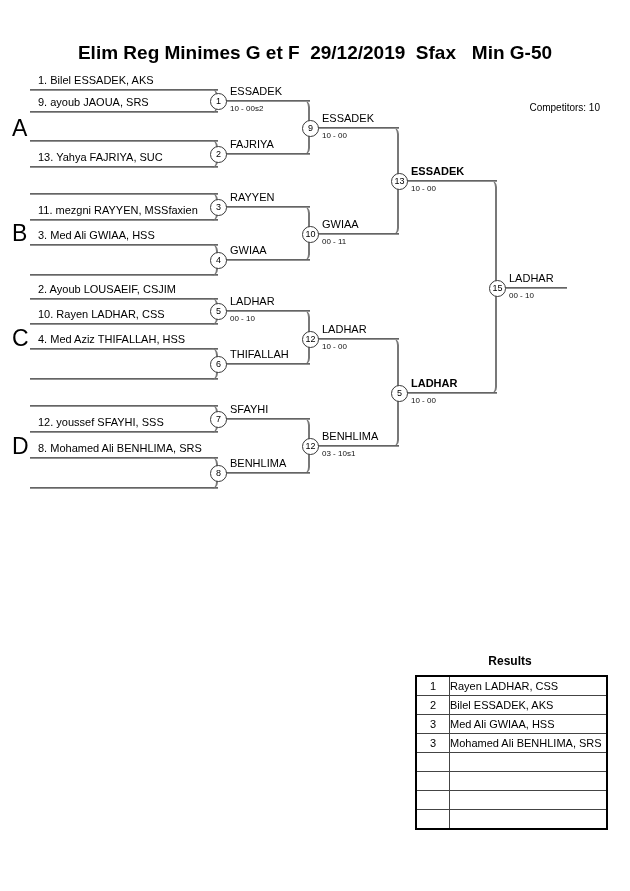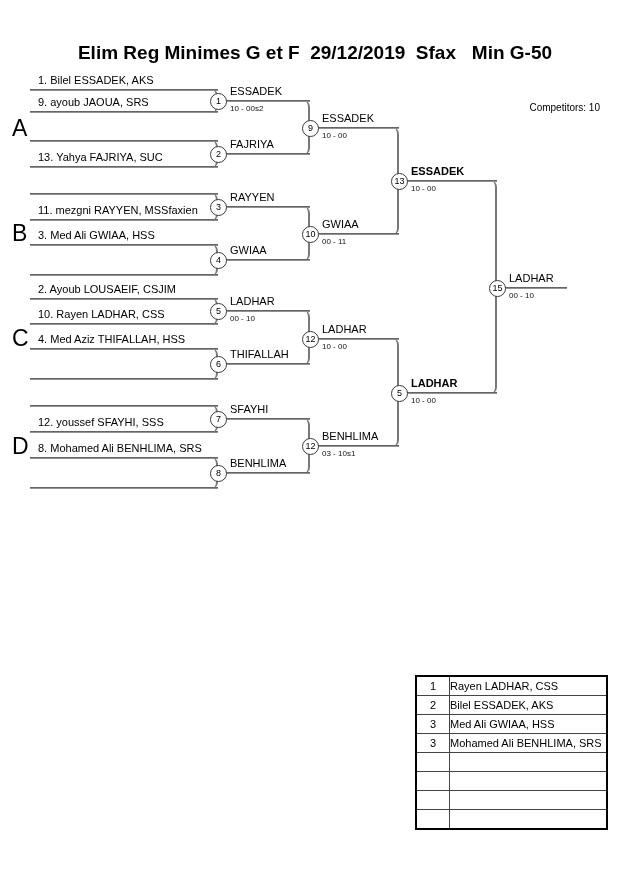--- a/index.html
+++ b/index.html
@@ -144,20 +144,21 @@
   <div class="score" style="left:230px;top:103px">10 - 00s2</div>
   <div class="score" style="left:230px;top:313px">00 - 10</div>
   <div class="score" style="left:322px;top:130px">10 - 00</div>
   <div class="score" style="left:322px;top:236px">00 - 11</div>
   <div class="score" style="left:322px;top:341px">10 - 00</div>
   <div class="score" style="left:322px;top:448px">03 - 10s1</div>
   <div class="score" style="left:411px;top:183px">10 - 00</div>
   <div class="score" style="left:411px;top:395px">10 - 00</div>
   <div class="score" style="left:509px;top:290px">00 - 10</div>
 
+  <div class="results-title">Results</div>
   <table class="results">
     <colgroup>
         <col class="c-pos">
         <col class="c-name">
       </colgroup>
     <tbody>
     <tr>
       <td class="pos">1</td>
       <td class="name">Rayen LADHAR, CSS</td>
     </tr>

